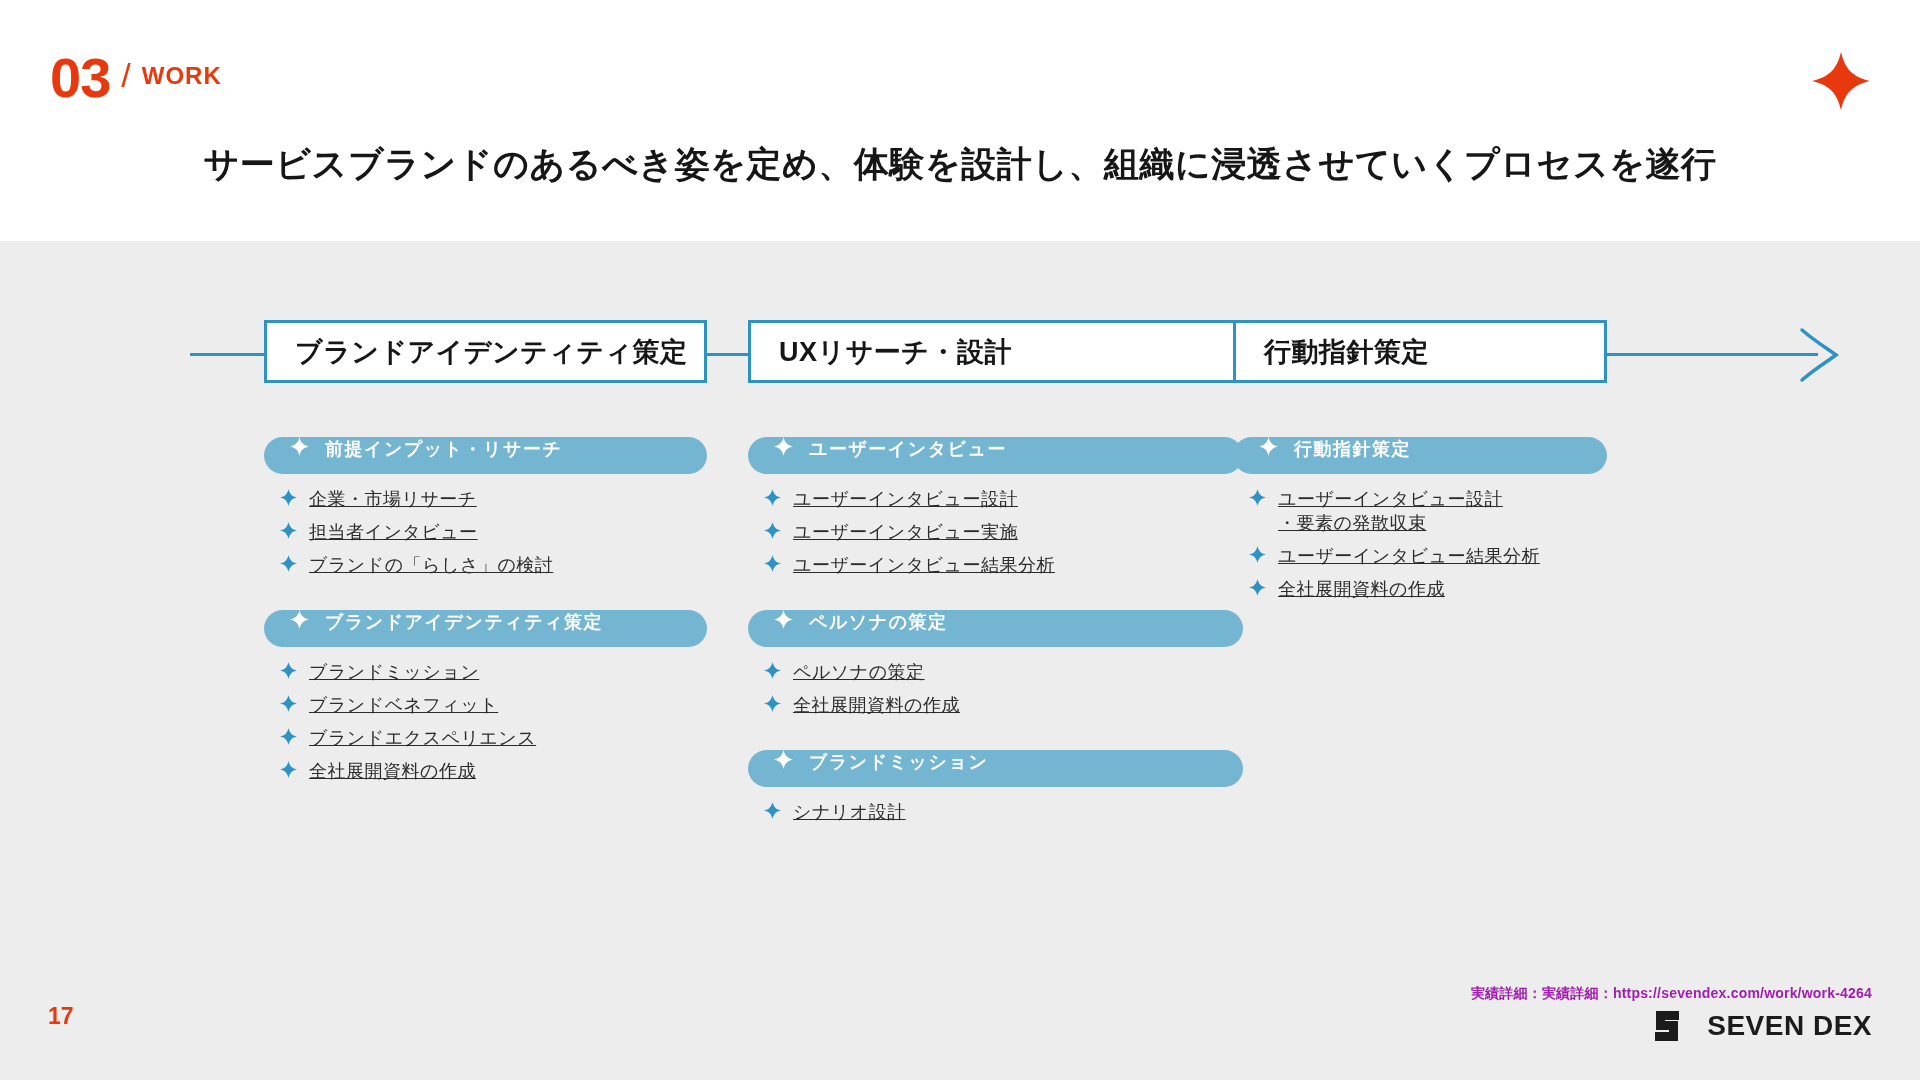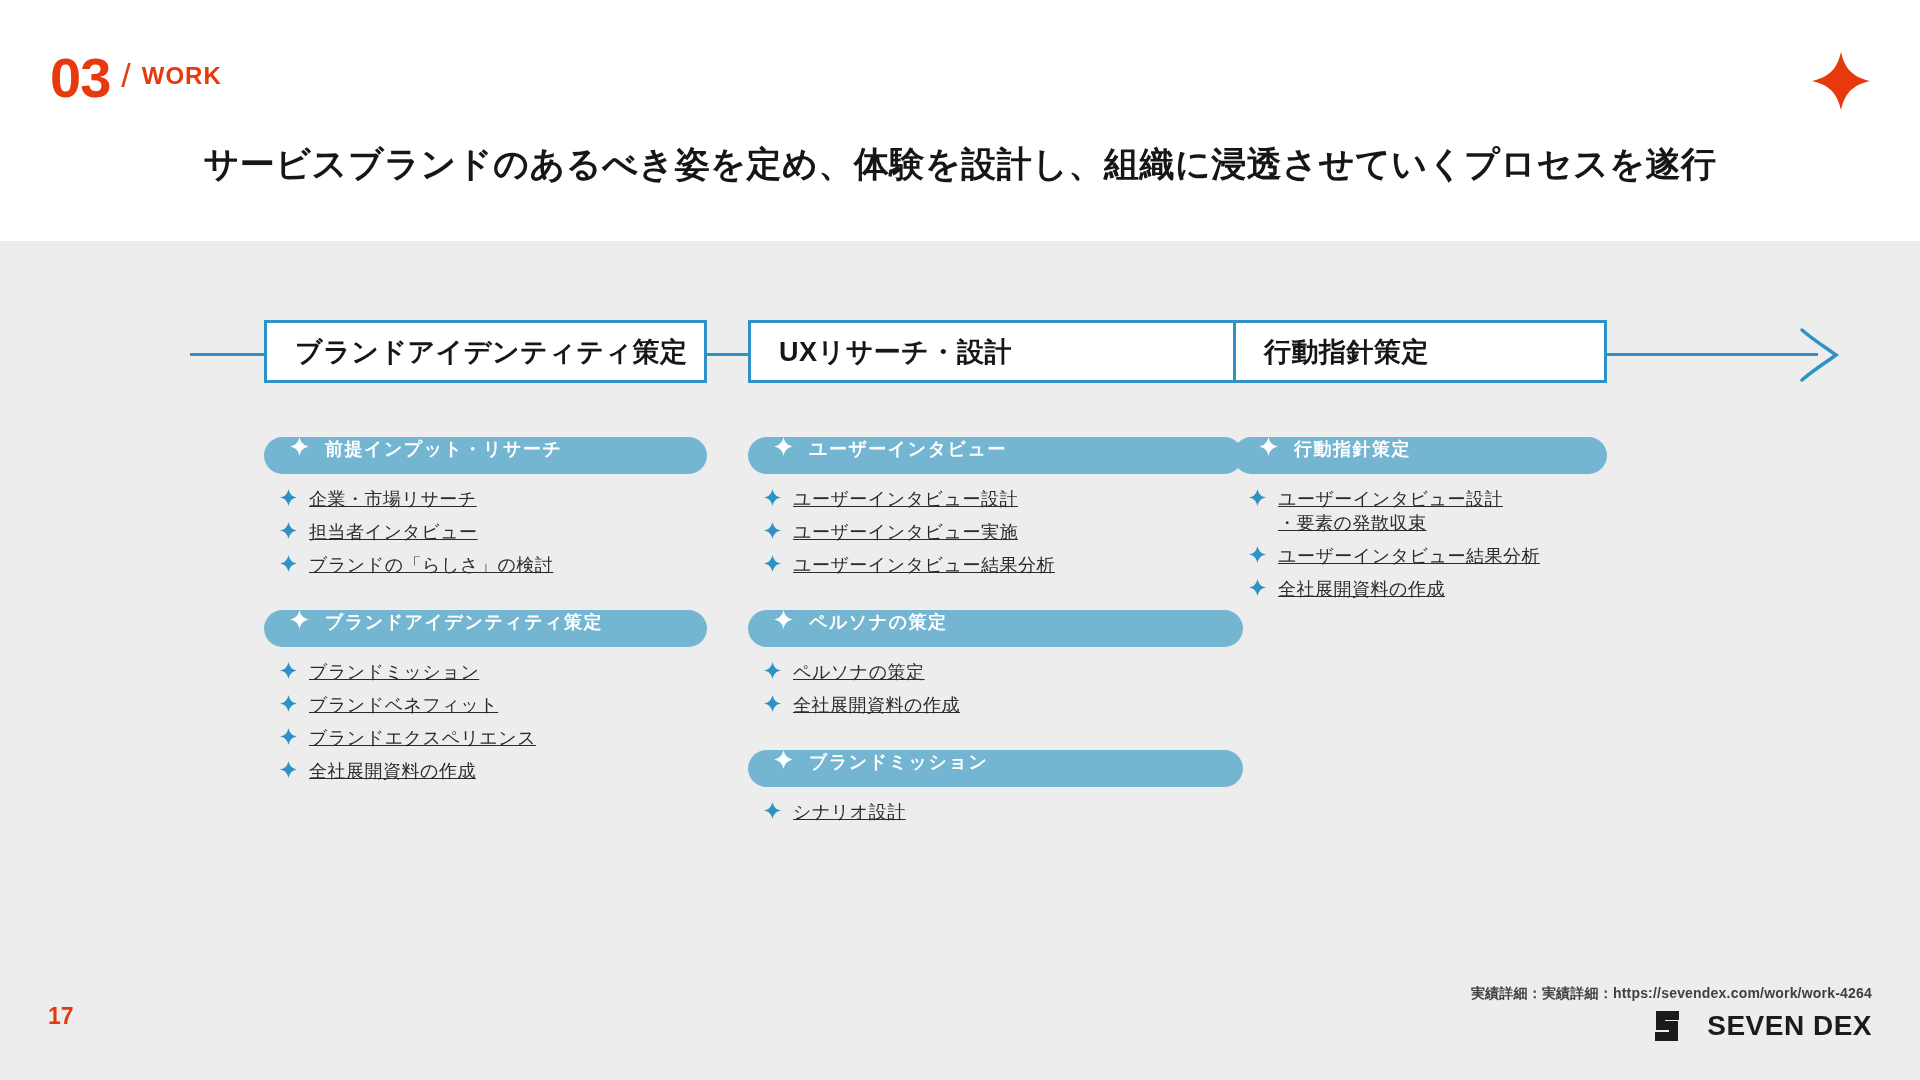--- a/index.html
+++ b/index.html
@@ -44,21 +44,21 @@
   .pill-star{width:19px;height:19px;color:#fff;flex:0 0 auto;}
   .pill-title{font-size:18px;font-weight:800;color:#fff;letter-spacing:1.5px;white-space:nowrap;}
   .list{padding:13px 0 0 16px;}
   .item{display:flex;align-items:flex-start;margin-bottom:9px;}
   .item-star{width:17px;height:17px;color:var(--blue);flex:0 0 auto;margin-top:2px;}
   .item-text{margin-left:12px;font-size:18px;font-weight:500;color:#2B2B2B;line-height:24px;letter-spacing:0.5px;}
   .item-text .line{white-space:nowrap;text-decoration:underline;}
 
   
   .page-num{position:absolute;left:48px;top:1003px;font-size:23px;font-weight:600;color:var(--orange);}
-  .source-note{position:absolute;right:48px;top:985px;font-size:14px;font-weight:700;color:#404040;letter-spacing:0.2px;}
+  .source-note{position:absolute;right:48px;top:985px;font-size:14px;font-weight:700;color:#a21caf;letter-spacing:0.2px;}
   .logo{position:absolute;right:48px;top:1010px;display:flex;align-items:center;gap:24px;color:var(--ink);}
   .logo-mark{width:32px;height:32px;color:var(--ink);}
   .logo-text{font-size:28px;font-weight:800;letter-spacing:0.5px;white-space:nowrap;}
 </style>
 </head>
 <body>
 
 <div class="slide">
 
   <div class="body-bg"></div>

